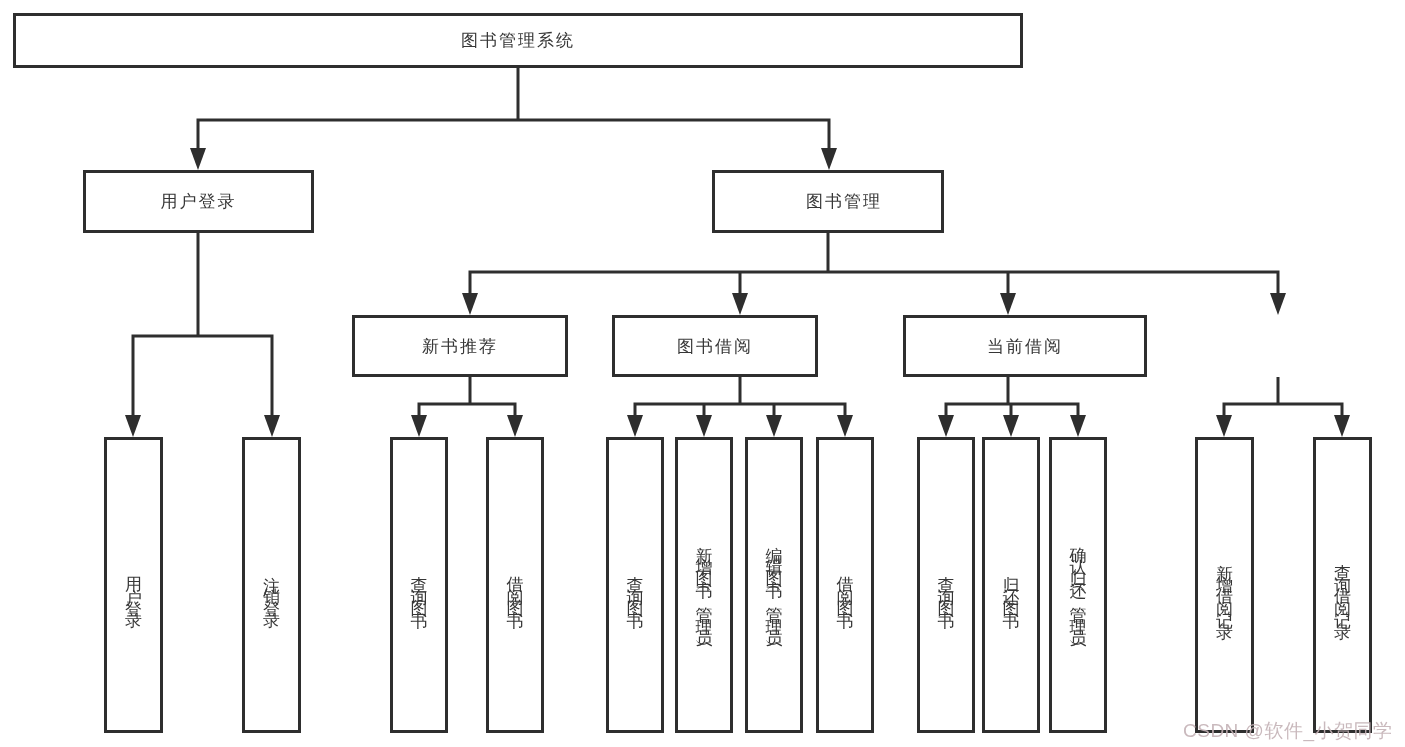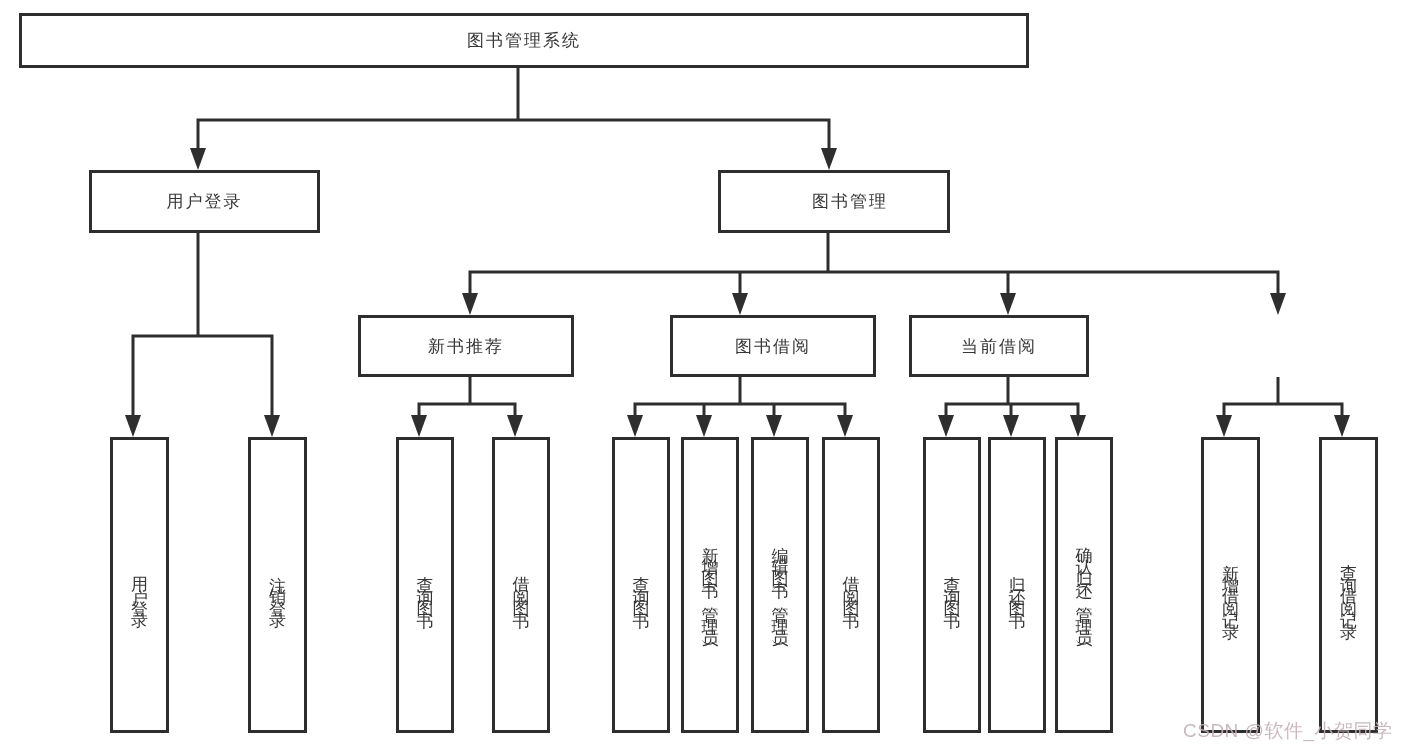--- a/index.html
+++ b/index.html
@@ -19,21 +19,20 @@
     border:3px solid #2e2e2e;
     background:#ffffff;
     display:flex;
     align-items:center;
     justify-content:center;
     color:#363636;
     font-size:17px;
     letter-spacing:2px;
     text-align:center;
     z-index:2;
-    margin-left:6px;
   }
   .vnode{
     writing-mode:vertical-rl;
     letter-spacing:12px;
     line-height:1;
     padding-top:4px;
   }
   .watermark{
     position:absolute;
     left:1183px;
@@ -87,22 +86,22 @@
     <polygon points="1216,415 1232,415 1224,437"></polygon>
     <polygon points="1334,415 1350,415 1342,437"></polygon>
   </svg>
 
   <div class="node" style="left:13px;top:13px;width:1010px;height:55px;">图书管理系统</div>
 
   <div class="node" style="left:83px;top:170px;width:231px;height:63px;">用户登录</div>
   <div class="node" style="left:712px;top:170px;width:232px;height:63px;padding-left:32px;">图书管理</div>
 
   <div class="node" style="left:352px;top:315px;width:216px;height:62px;text-align:center;">新书推荐</div>
-  <div class="node" style="left:664px;top:315px;width:206px;height:62px;">图书借阅</div>
-  <div class="node" style="left:903px;top:315px;width:180px;height:62px;">当前借阅</div>
+  <div class="node" style="left:612px;top:315px;width:206px;height:62px;">图书借阅</div>
+  <div class="node" style="left:903px;top:315px;width:244px;height:62px;">当前借阅</div>
 
   <div class="node vnode" style="left:104px;top:437px;width:59px;height:296px;">用户登录</div>
   <div class="node vnode" style="left:242px;top:437px;width:59px;height:296px;">注销登录</div>
 
   <div class="node vnode" style="left:390px;top:437px;width:58px;height:296px;">查询图书</div>
   <div class="node vnode" style="left:486px;top:437px;width:58px;height:296px;">借阅图书</div>
 
   <div class="node vnode" style="left:606px;top:437px;width:58px;height:296px;">查询图书</div>
   <div class="node vnode" style="left:675px;top:437px;width:58px;height:296px;">新增图书（管理员）</div>
   <div class="node vnode" style="left:745px;top:437px;width:58px;height:296px;">编辑图书（管理员）</div>

